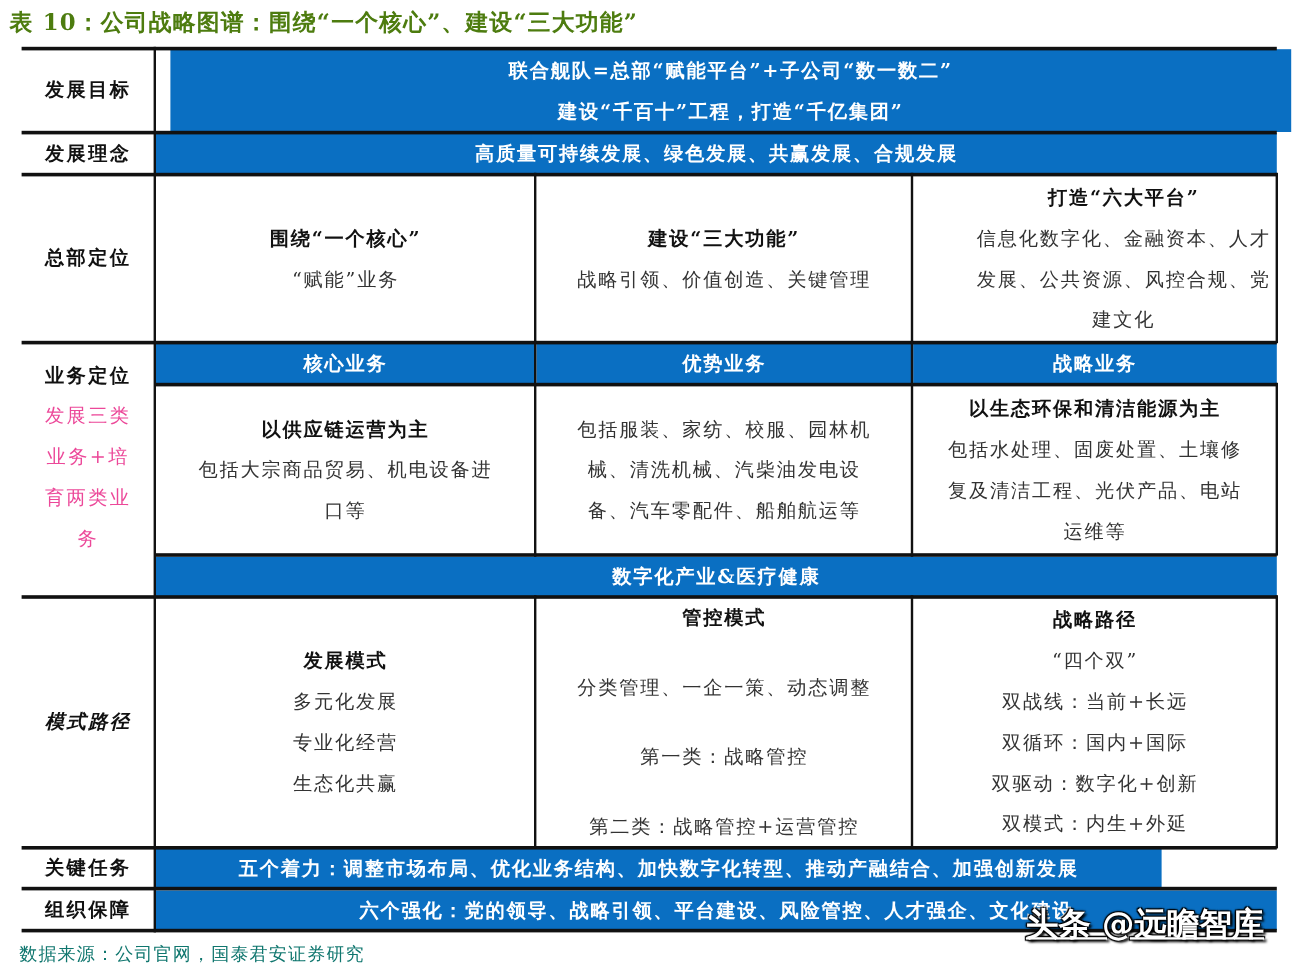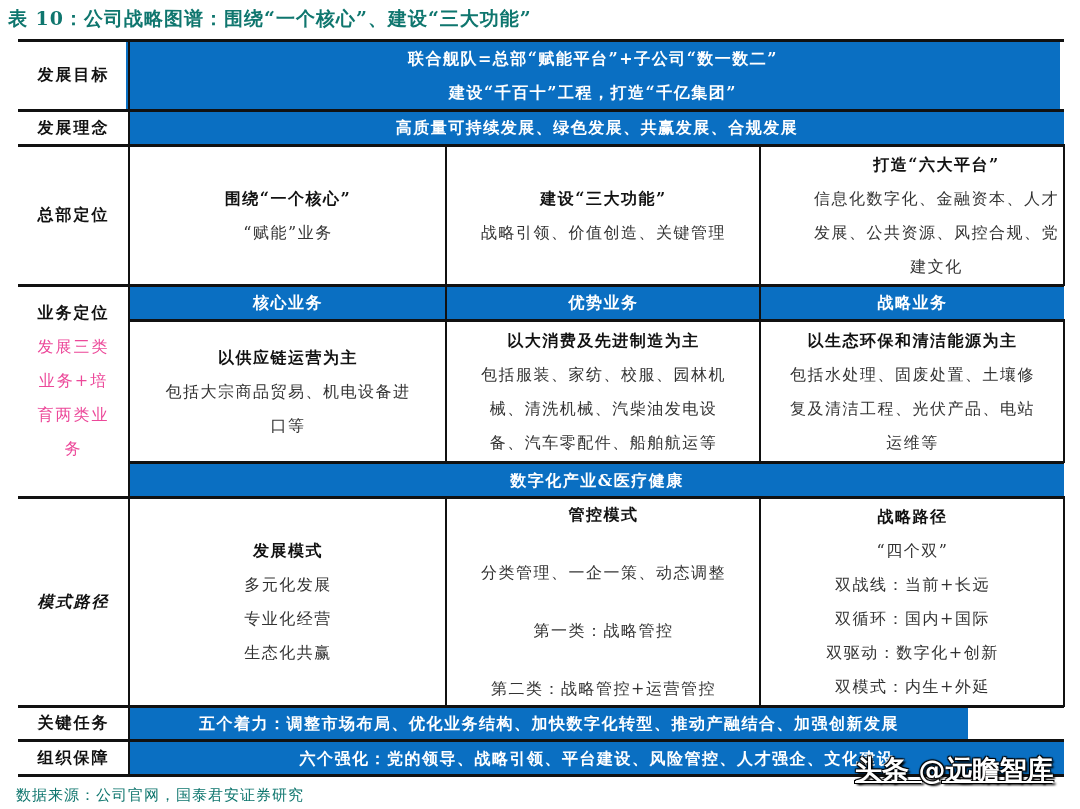--- a/index.html
+++ b/index.html
@@ -3,21 +3,21 @@
 <meta charset="utf-8">
 <style>
   html, body { margin: 0; padding: 0; background: #ffffff; }
   body {
     width: 1080px; height: 809px; position: relative; overflow: hidden;
     font-family: "DejaVu Serif", "Liberation Serif", serif;
     color: #222;
   }
   .title {
     position: absolute; left: 8px; top: 6px; font-size: 19px; font-weight: bold;
-    color: #0f766e; letter-spacing: 1px; white-space: nowrap;
+    color: #4d7c0f; letter-spacing: 1px; white-space: nowrap;
   }
   .abs { position: absolute; box-sizing: border-box; }
   .hline { position: absolute; height: 3px; background: #111; }
   .vline { position: absolute; width: 2px; background: #111; }
   .blue { background: #0a6fc2; color: #ffffff; }
   .label {
     display: flex; align-items: center; justify-content: center; flex-direction: column;
     font-weight: bold; font-size: 16px; letter-spacing: 2px; color: #111; text-align: center;
   }
   .label .sub { font-weight: normal; line-height: 34px; color: #ec4899; text-align: right; }
@@ -42,21 +42,21 @@
 </head>
 <body>
 
 <div class="title">表 10：公司战略图谱：围绕“一个核心”、建设“三大功能”</div>
 
 <div>
 
   <div class="abs label" style="left:18px; top:41px; width:111px; height:69px;">
     <span>发展目标</span>
   </div>
-  <div class="abs bar blue" style="left:126px; top:41px; width:934px; height:69px;">
+  <div class="abs bar blue" style="left:142px; top:41px; width:934px; height:69px;">
     <span>联合舰队=总部“赋能平台”+子公司“数一数二”</span>
     <span>建设“千百十”工程，打造“千亿集团”</span>
   </div>
 
   <div class="abs label" style="left:18px; top:111px; width:111px; height:34px;">
     <span>发展理念</span>
   </div>
   <div class="abs bar blue" style="left:130px; top:111px; width:934px; height:34px;justify-content:center;">
     <span>高质量可持续发展、绿色发展、共赢发展、合规发展</span>
   </div>
@@ -96,21 +96,20 @@
   <div class="abs bar blue" style="left:761px; top:286px; width:303px; height:34px;">
     <span>战略业务</span>
   </div>
 
   <div class="abs cell" style="left:130px; top:322px; width:316px; height:140px;">
     <span class="head">以供应链运营为主</span>
     <span>包括大宗商品贸易、机电设备进</span>
     <span>口等</span>
   </div>
   <div class="abs cell" style="left:447px; top:322px; width:313px; height:140px;">
-    <span class="head">以大消费及先进制造为主</span>
     <span>包括服装、家纺、校服、园林机</span>
     <span>械、清洗机械、汽柴油发电设</span>
     <span>备、汽车零配件、船舶航运等</span>
   </div>
   <div class="abs cell" style="left:761px; top:322px; width:303px; height:140px;">
     <span class="head">以生态环保和清洁能源为主</span>
     <span>包括水处理、固废处置、土壤修</span>
     <span>复及清洁工程、光伏产品、电站</span>
     <span>运维等</span>
   </div>

